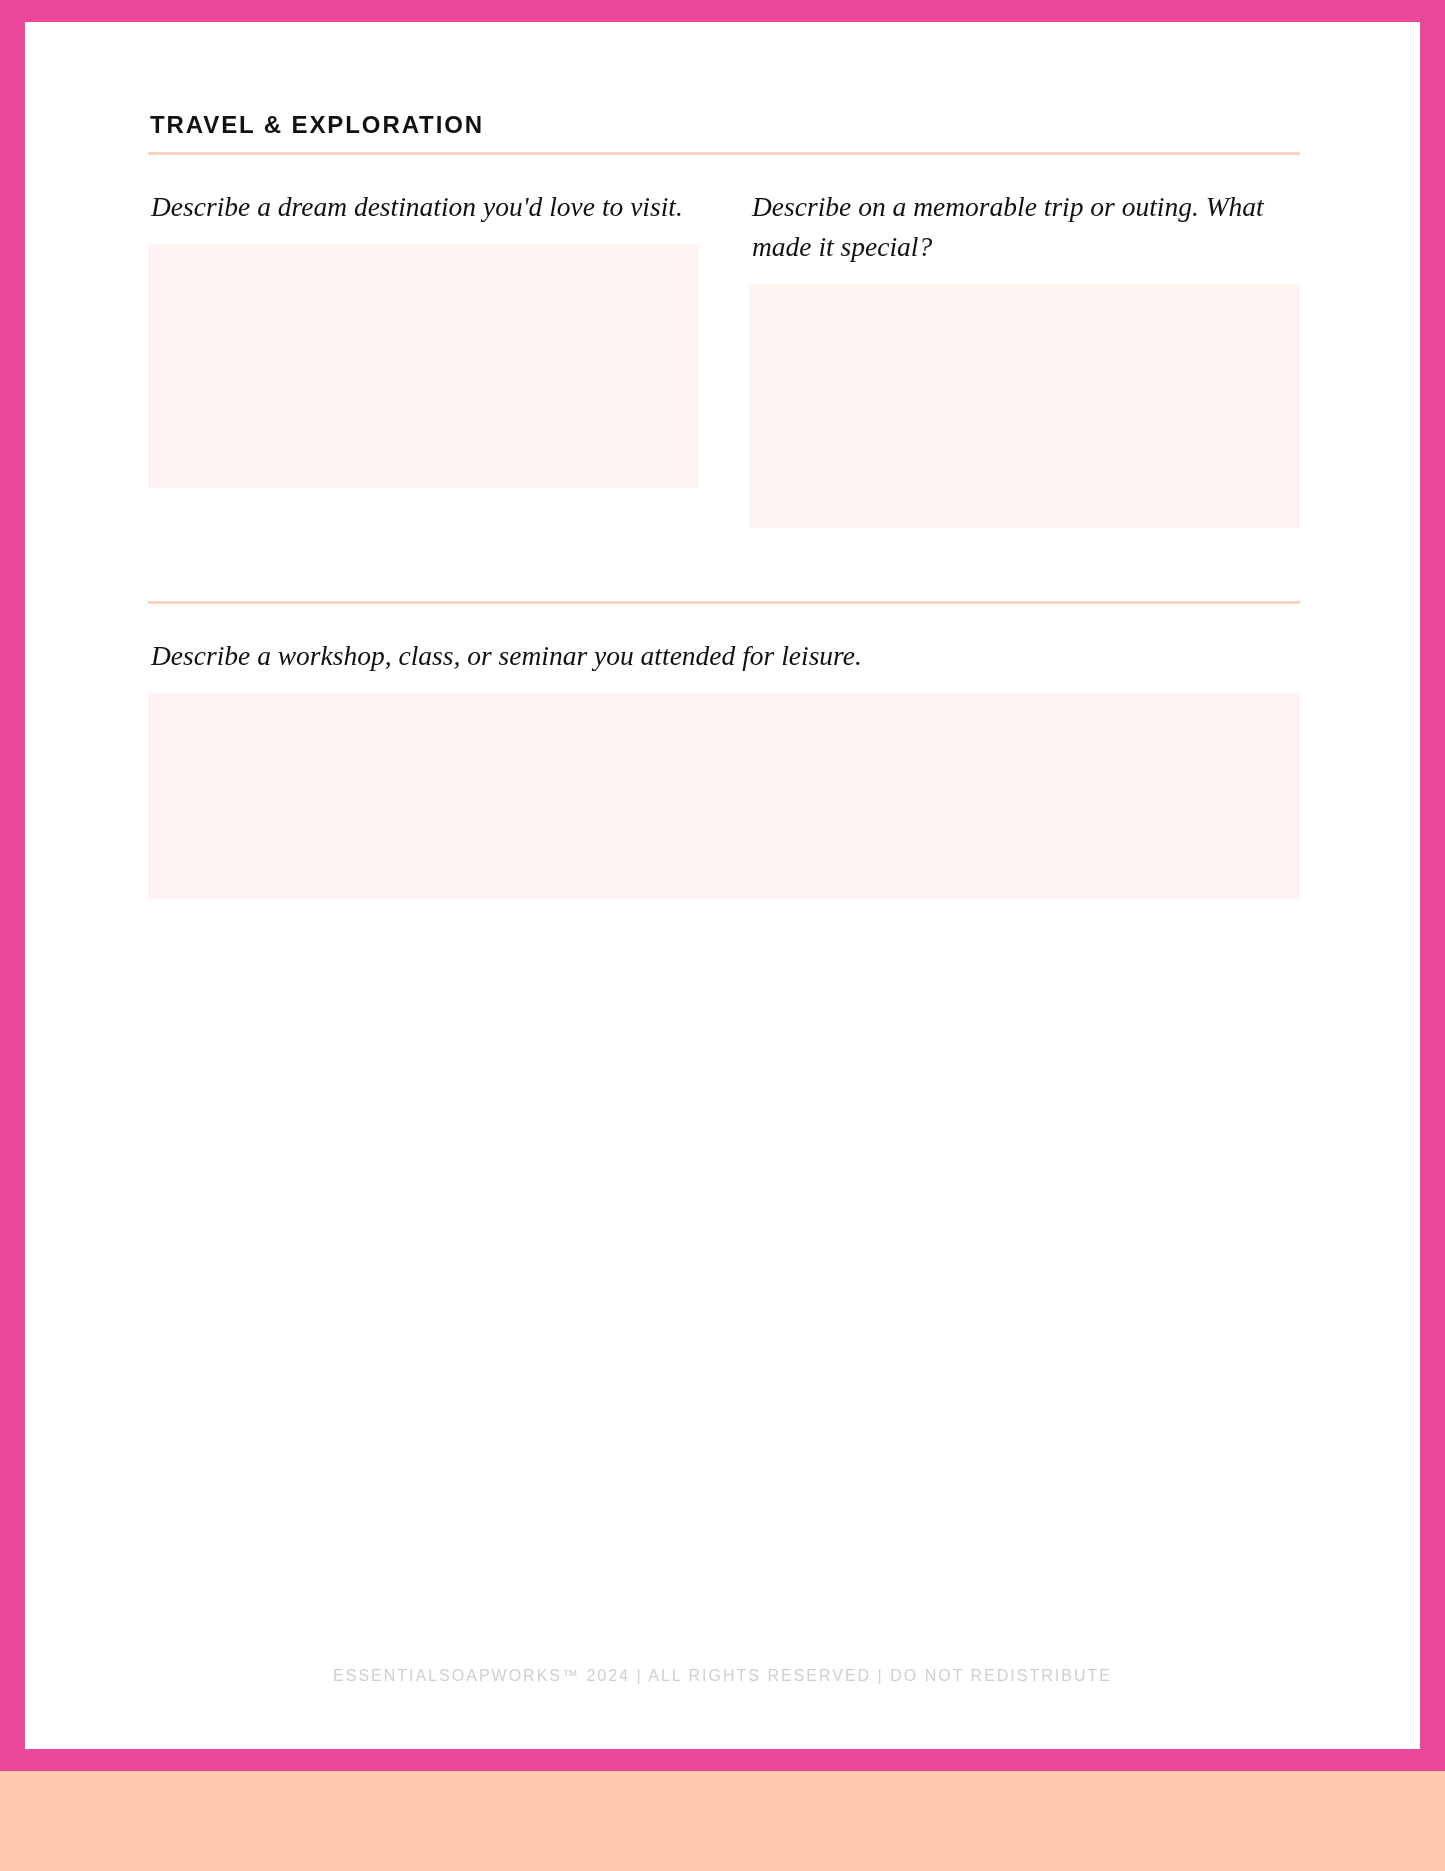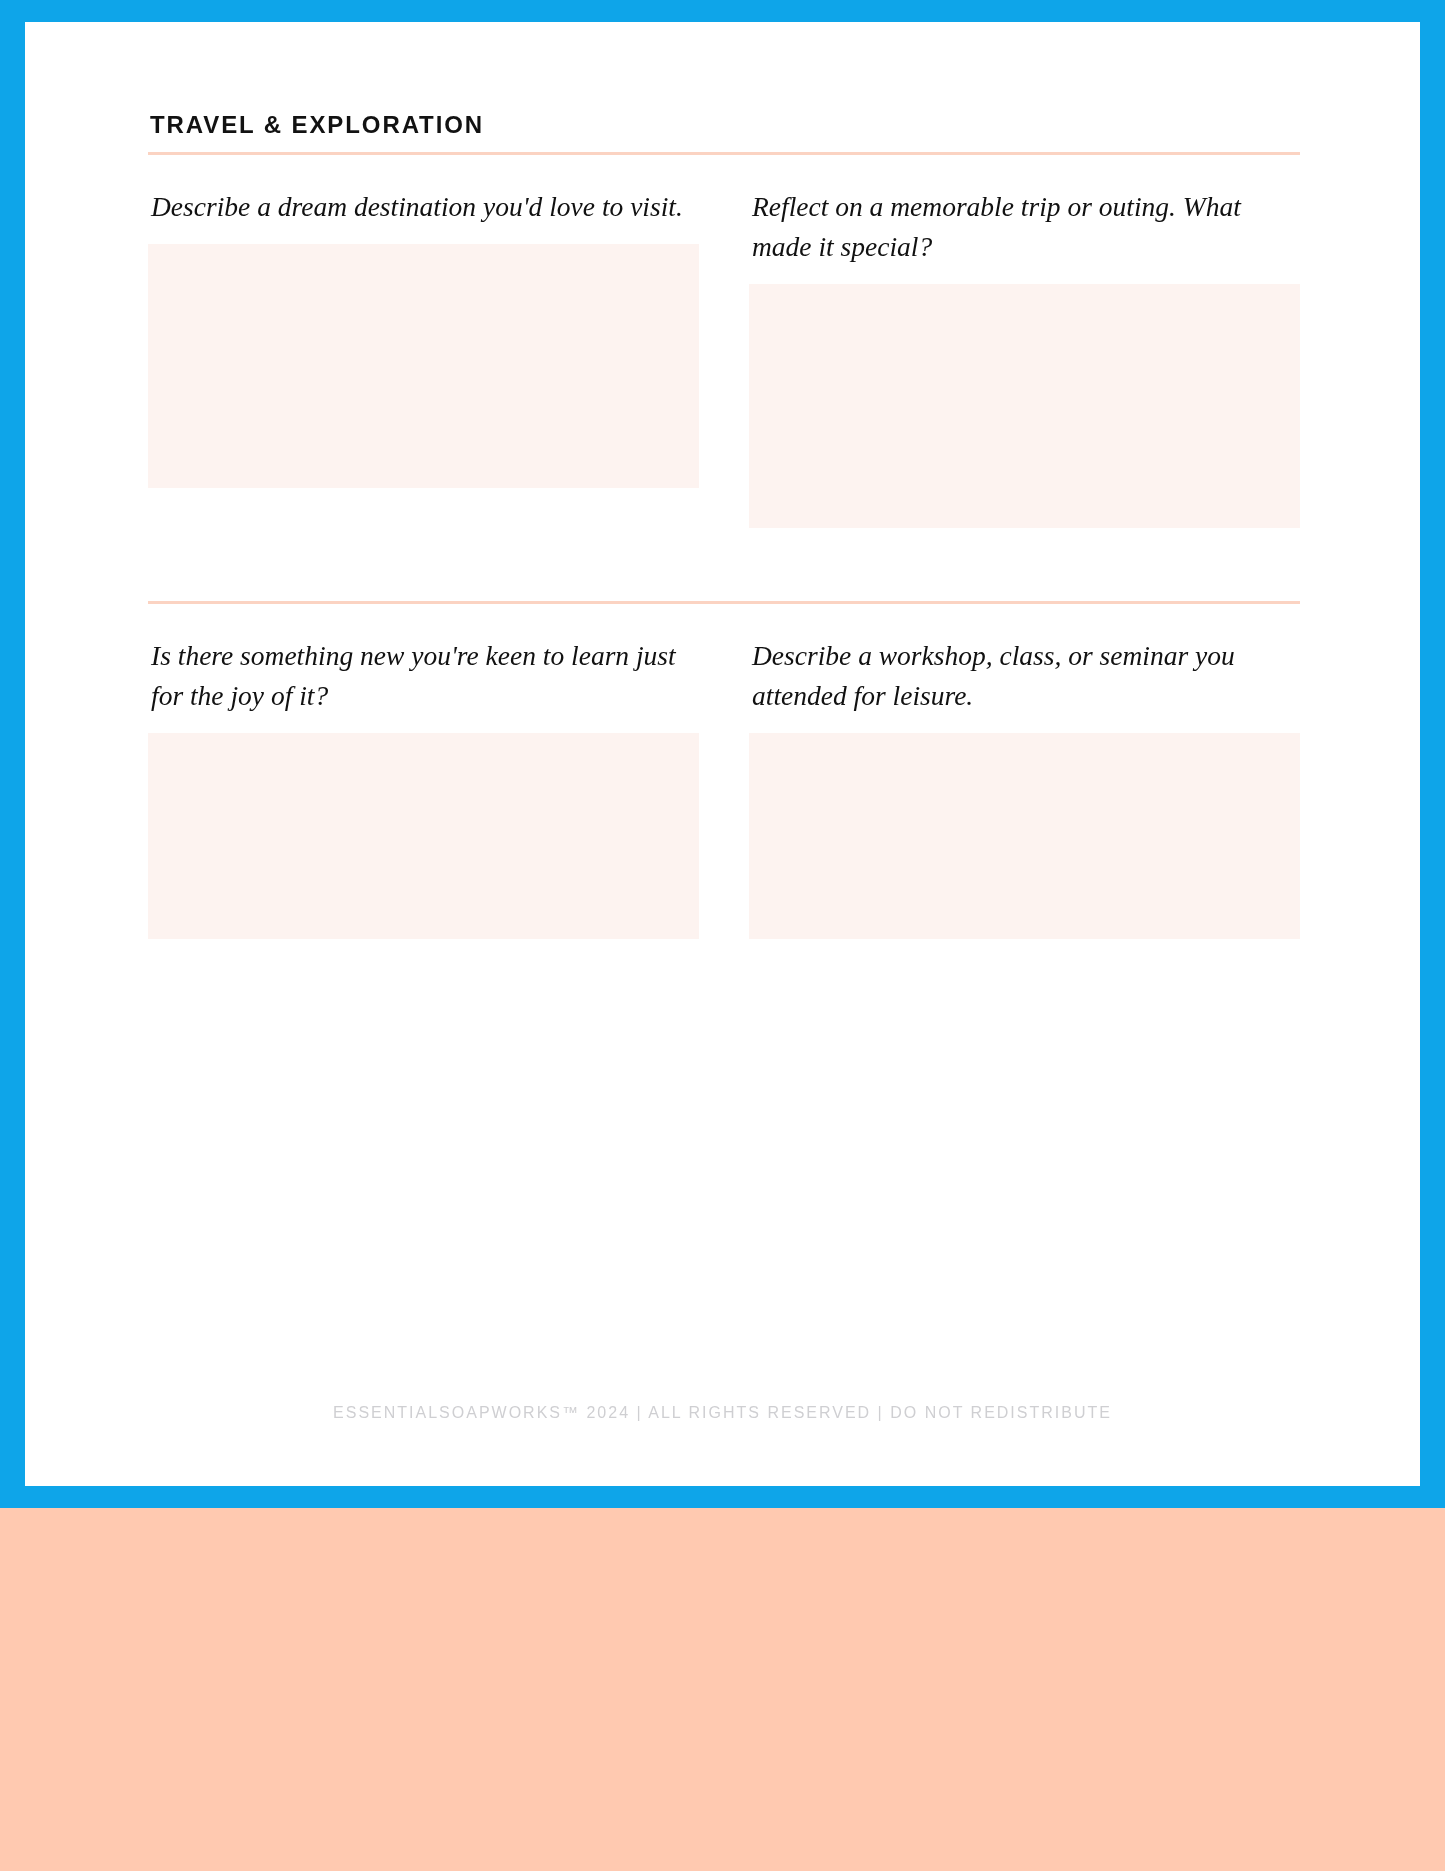--- a/index.html
+++ b/index.html
@@ -12,22 +12,22 @@
     background: #ffc9b0;
     font-family: "Liberation Sans", sans-serif;
     overflow: hidden;
   }
 
   .page-border {
     position: absolute;
     left: 0;
     top: 0;
     width: 1445px;
-    height: 1508px;
-    background: #0ea5e9;
+    height: 1771px;
+    background: #ec4899;
     box-sizing: border-box;
     padding: 22px 25px 22px 25px;
   }
 
   .page-sheet {
     position: relative;
     width: 100%;
     height: 100%;
     background: #ffffff;
     box-sizing: border-box;
@@ -133,35 +133,31 @@
       <div class="section section-gap-1">
         <h2 class="section-heading">TRAVEL &amp; EXPLORATION</h2>
         <div class="section-rule"></div>
 
         <div class="prompt-row">
           <div class="prompt-col">
             <p class="prompt-text">Describe a dream destination you'd love to visit.</p>
             <div class="answer-box answer-box-small"></div>
           </div>
           <div class="prompt-col">
-            <p class="prompt-text">Reflect on a memorable trip or outing. What made it special?</p>
+            <p class="prompt-text">Describe on a memorable trip or outing. What made it special?</p>
             <div class="answer-box answer-box-small"></div>
           </div>
         </div>
       </div>
 
 
       <div class="section">
         <div class="section-rule"></div>
 
         <div class="prompt-row">
-          <div class="prompt-col">
-            <p class="prompt-text">Is there something new you're keen to learn just for the joy of it?</p>
-            <div class="answer-box answer-box-small2"></div>
-          </div>
           <div class="prompt-col">
             <p class="prompt-text">Describe a workshop, class, or seminar you attended for leisure.</p>
             <div class="answer-box answer-box-small2"></div>
           </div>
         </div>
       </div>
 
     </div>
 
     <div class="footer">

